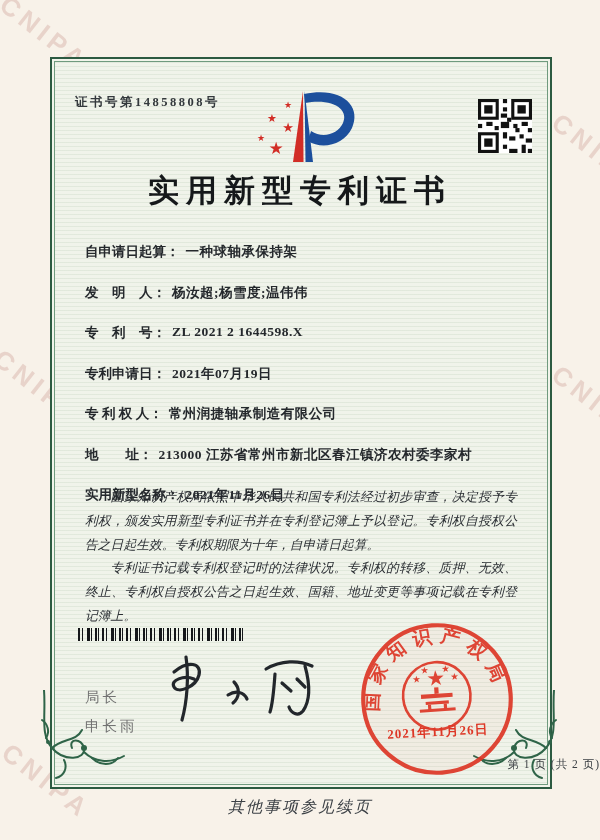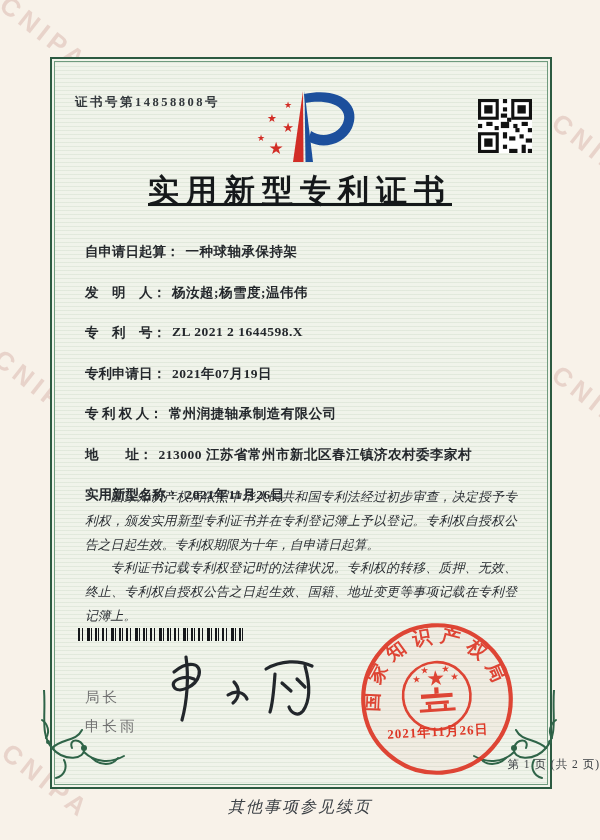--- a/index.html
+++ b/index.html
@@ -21,21 +21,21 @@
            repeating-linear-gradient(180deg, rgba(125,160,125,0.13) 0 1px, rgba(0,0,0,0) 1px 4px),
            #f0f3ea;}
 
   .cert-no{position:absolute;left:75px;top:94px;font-size:12.5px;letter-spacing:2.5px;
            color:#33383c;font-weight:600;}
 
   .logo{position:absolute;left:252px;top:86px;width:112px;height:82px;}
   .qr{position:absolute;left:478px;top:99px;width:54px;height:54px;}
 
   .title{position:absolute;left:0;top:170px;width:100%;text-align:center;
-         font-size:31px;font-weight:bold;letter-spacing:7px;color:#15181a;text-decoration:underline;}
+         font-size:31px;font-weight:bold;letter-spacing:7px;color:#15181a;}
 
   .fields{position:absolute;left:85px;top:243px;width:440px;font-size:13.5px;
           color:#24282c;font-weight:600;}
   .frow{display:flex;margin-bottom:22.5px;white-space:nowrap;}
   .flabel{flex:0 0 auto;}
   .fvalue{flex:0 0 auto;margin-left:6px;letter-spacing:0.5px;}
   .frow.grant .pair2{margin-left:42px;display:flex;}
 
   .paras{position:absolute;left:85px;top:486px;width:432px;font-size:12.8px;
          line-height:1.86;color:#2a2e33;text-align:justify;font-style:italic;}

